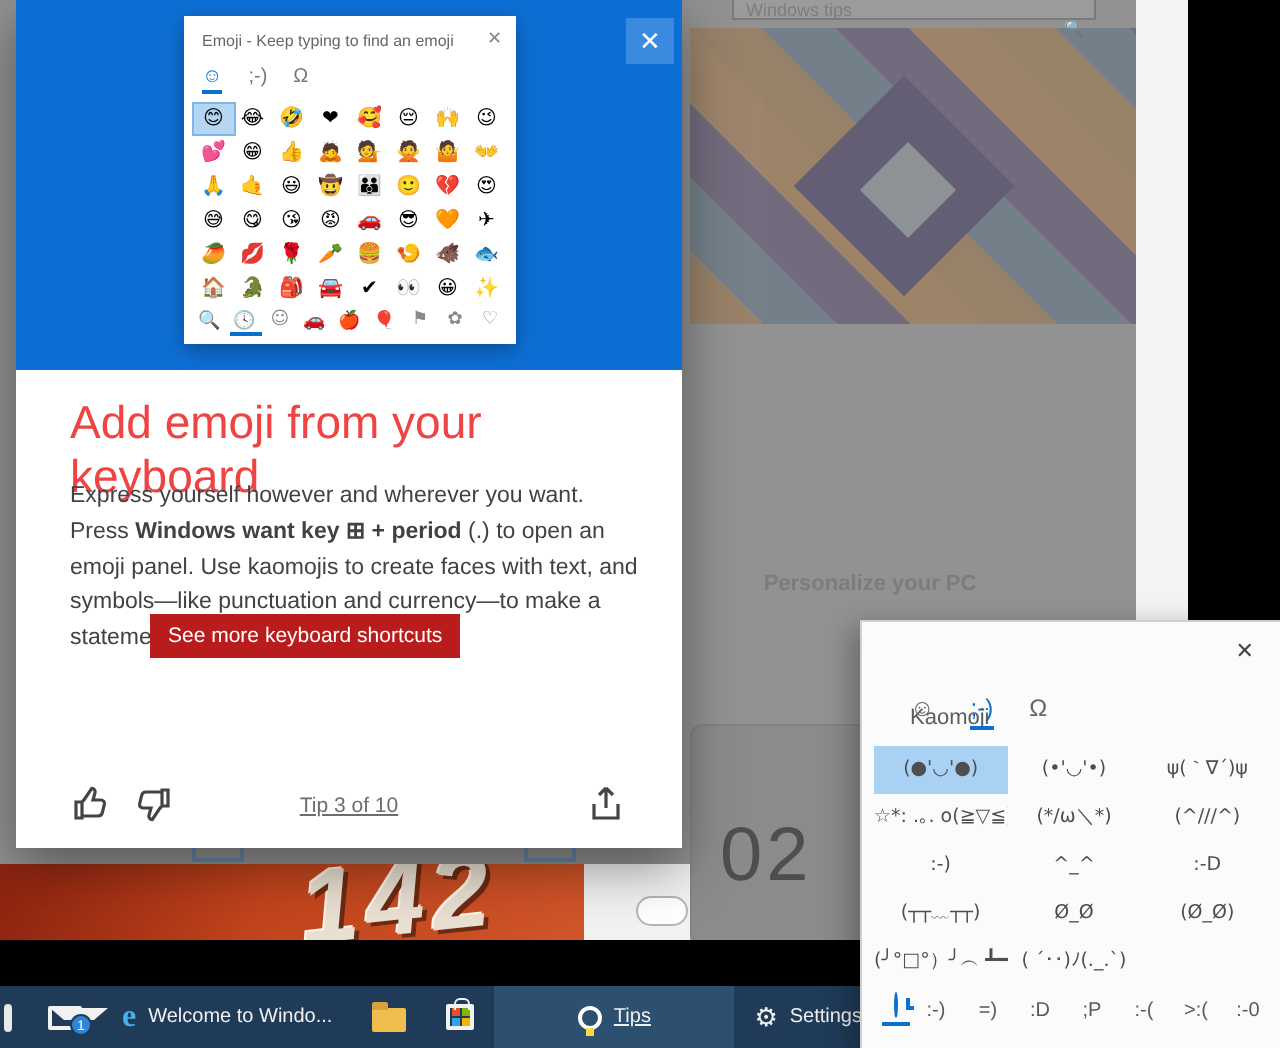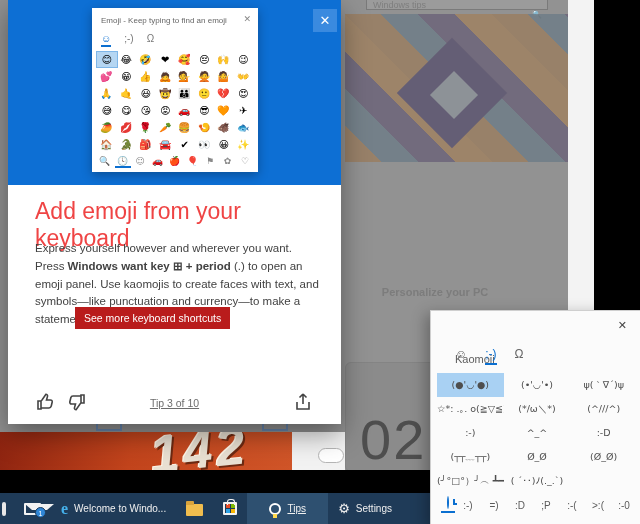--- a/index.html
+++ b/index.html
@@ -17,21 +17,21 @@
     opacity:.85; }
   .bg-illu-diamond { left:68px; top:40px; width:78px; height:78px; background:#5d5570; transform:rotate(45deg); }
   .bg-illu-square { left:92px; top:64px; width:34px; height:34px; background:#8d9298; transform:rotate(45deg); }
   .bg-personalize { left:345px; top:286px; width:180px; text-align:center; color:#7c7c7c;
     font-size:11px; font-weight:bold; }
   .bg-card { left:345px; top:362px; width:220px; height:110px; border:1px solid #848484;
     border-radius:6px; background:#8b8b8b; }
   .bg-lock { left:108px; top:18px; width:22px; height:18px; border:2px solid #7a7f8a; border-radius:2px; }
   .bg-lock:before { content:""; position:absolute; left:3px; top:-10px; width:12px; height:12px;
     border:2px solid #7a7f8a; border-bottom:none; border-radius:6px 6px 0 0; }
-  .bg-clock-num { left:14px; top:44px; font-size:56px; color:#4e4e4e; font-weight:300; letter-spacing:2px; }
+  .bg-clock-num { left:14px; top:44px; font-size:38px; color:#4e4e4e; font-weight:300; letter-spacing:2px; }
   .bg-mini-icon { width:26px; height:11px; border:2px solid #5d84b4; border-top:none; opacity:.8; }
   .bg-whitepatch { left:292px; top:432px; width:53px; height:40px; background:#f2f2f2; }
   .bg-pill { left:26px; top:16px; width:26px; height:15px; border:1px solid #b5b5b5; border-radius:8px; background:#fff; }
   .bg-whitestrip { left:568px; top:0; width:26px; height:472px; background:#f3f3f3; }
   .bg-black { left:594px; top:0; width:46px; height:472px; background:#000; }
 
   
   .photo142 { left:0; top:432px; width:292px; height:40px; overflow:hidden;
     background:linear-gradient(100deg,#8e2410 0%,#c2441c 45%,#d05528 100%); }
   .photo142 span { position:absolute; left:150px; top:-12px; font-size:52px; font-weight:bold;
@@ -168,21 +168,21 @@
     <span class="folder"></span>
   </div>
   <div class="tb-item">
     <span class="storebag">
       <i class="sq1"></i>
         <i class="sq2"></i>
         <i class="sq3"></i>
         <i class="sq4"></i>
     </span>
   </div>
-  <div class="tb-item active" style="width:81px;text-decoration:underline;">
+  <div class="tb-item active" style="width:120px;text-decoration:underline;">
     <span class="bulb"></span>
     <span class="tb-label">Tips</span>
   </div>
   <div class="tb-item">
     <span class="gear">⚙</span>
     <span class="tb-label">Settings</span>
   </div>
 </div>
 
 <div id="tip-dialog" class="abs">

